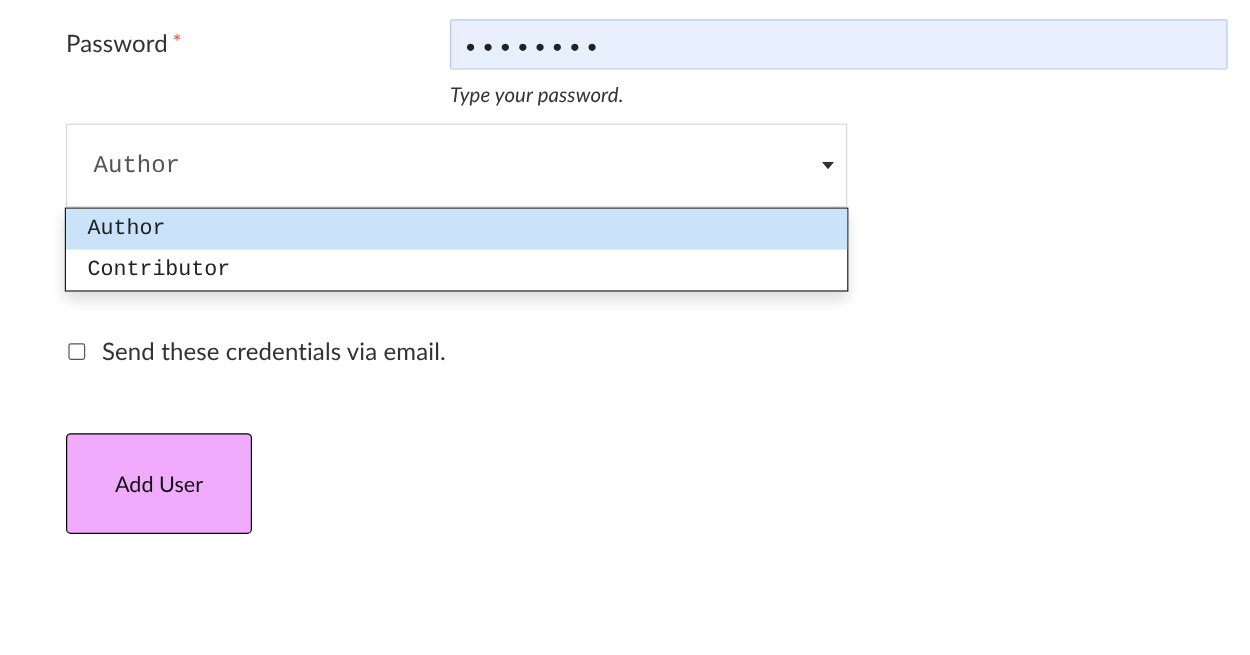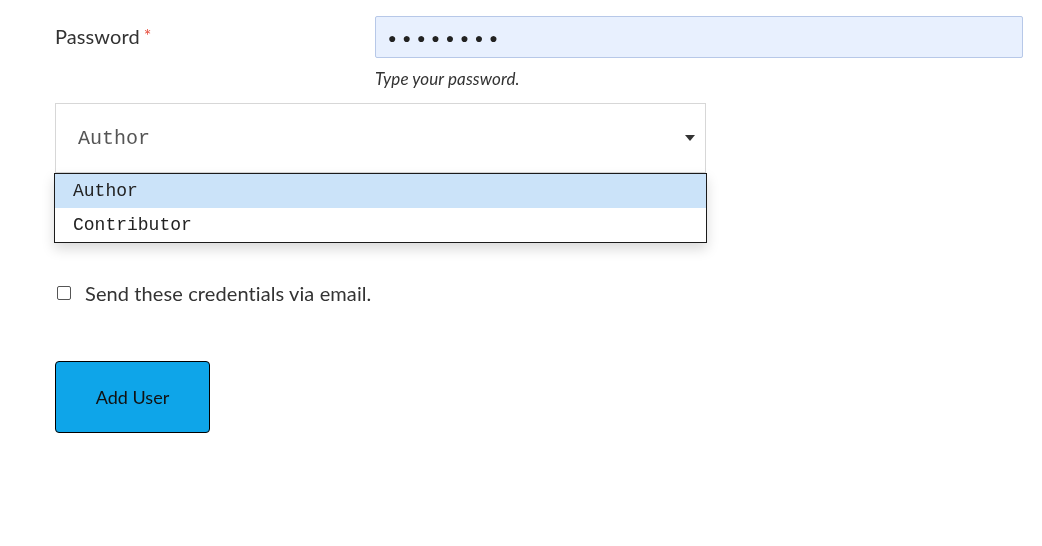--- a/index.html
+++ b/index.html
@@ -109,24 +109,24 @@
       border: 1px solid #555;
       border-radius: 2px;
       margin-right: 14px;
       margin-left: 2px;
       background: #fff;
       flex-shrink: 0;
     }
     .submit-btn {
       margin-top: 56px;
       width: 155px;
-      height: 72px;
+      height: 84px;
       border: 1.5px solid #000;
       border-radius: 4px;
-      background: #0ea5e9;
+      background: #f0abfc;
       font-size: 18px;
       font-weight: 400;
       color: #111;
       cursor: pointer;
       font-family: inherit;
     }
   </style>
 </head>
 <body>
 

